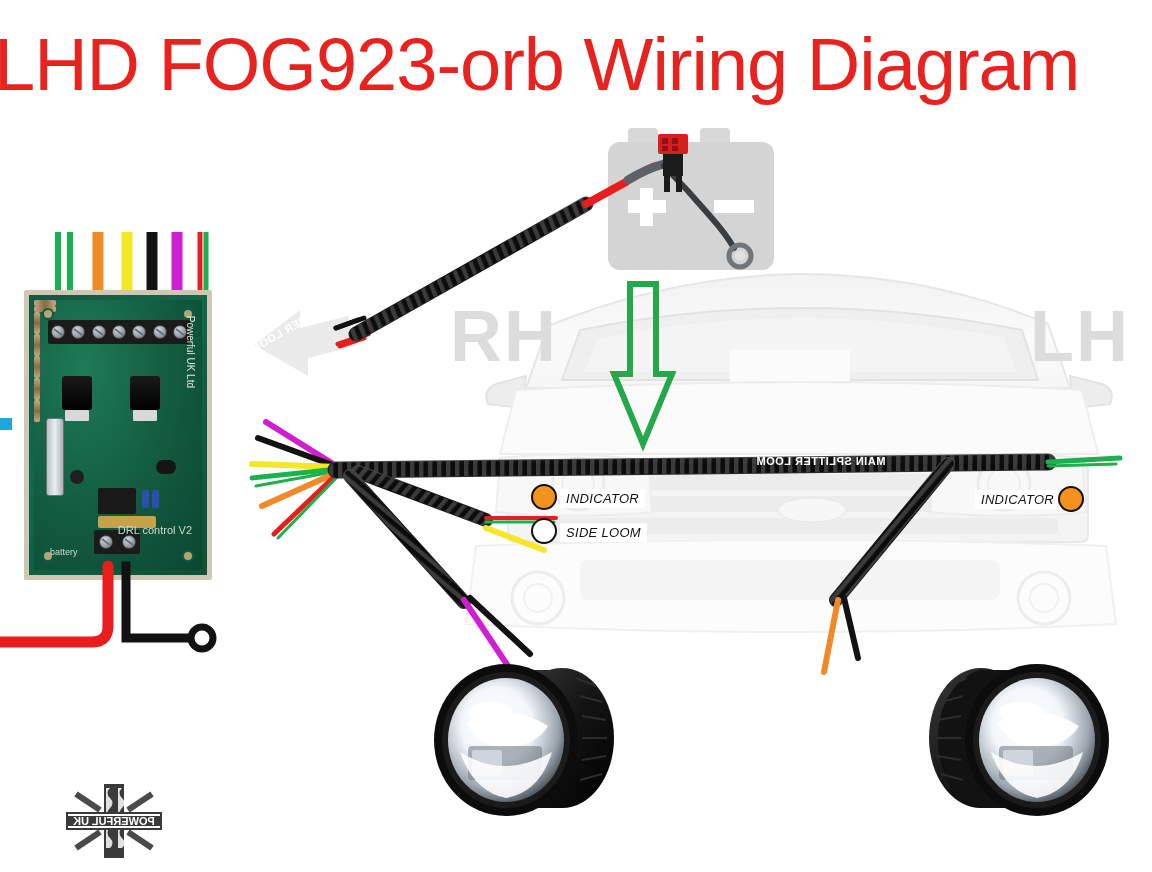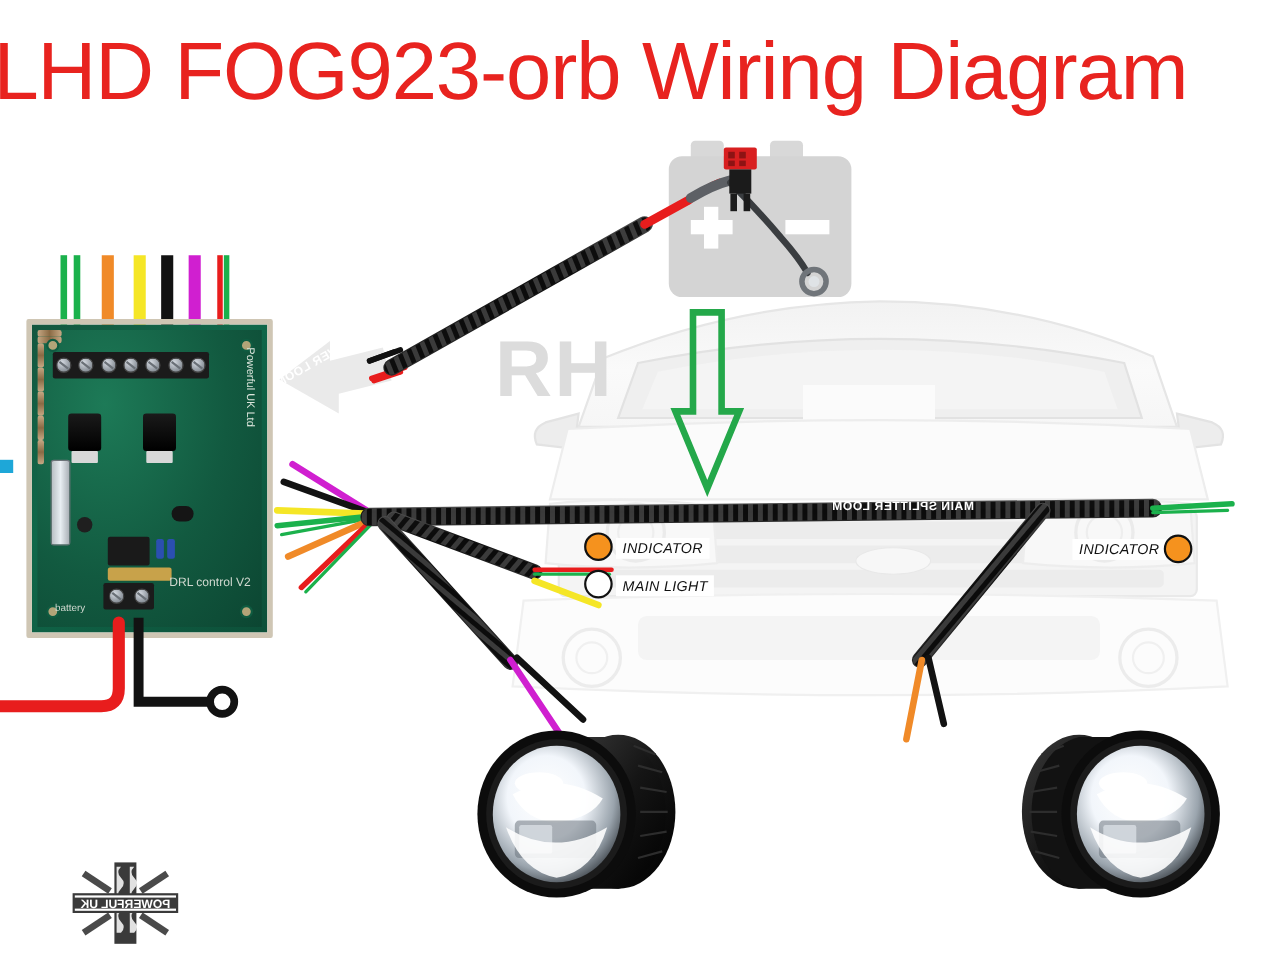--- a/index.html
+++ b/index.html
@@ -69,21 +69,21 @@
   #pcb-wrap {
     position: absolute;
     left: 24px;
     top: 290px;
     width: 186px;
     height: 290px;
   }
   .pcb-board {
     position: absolute;
     left: 0; top: 0;
-    width: 224px; height: 290px;
+    width: 188px; height: 290px;
     background: linear-gradient(135deg, #14573f 0%, #10684a 40%, #0d5039 100%);
     border: 5px solid #cfc6b4;
     box-sizing: border-box;
     border-radius: 2px;
     padding-left: 48px;
   }
   .pcb-inner {
     position: absolute;
     left: 5px; top: 5px; right: 5px; bottom: 5px;
     background:
@@ -300,20 +300,21 @@
       <rect x="150" y="292" width="420" height="40" rx="8" fill="#f4f4f4"></rect>
 
       <circle cx="108" cy="330" r="26" fill="none" stroke="#ececec" stroke-width="3"></circle>
       <circle cx="108" cy="330" r="14" fill="none" stroke="#f0f0f0" stroke-width="2"></circle>
       <circle cx="614" cy="330" r="26" fill="none" stroke="#ececec" stroke-width="3"></circle>
       <circle cx="614" cy="330" r="14" fill="none" stroke="#f0f0f0" stroke-width="2"></circle>
     </svg>
   </div>
 
   <div class="side-watermark" id="wm-rh">RH</div>
+  <div class="side-watermark" id="wm-lh">LH</div>
 
   <div id="battery">
     <svg width="166" height="145" viewBox="0 0 166 145">
       <rect x="20" y="0" width="30" height="18" rx="4" fill="#d8d8d8"></rect>
       <rect x="92" y="0" width="30" height="18" rx="4" fill="#d8d8d8"></rect>
       <rect x="0" y="14" width="166" height="128" rx="12" fill="#d4d4d4"></rect>
 
       <g fill="#ffffff">
         <rect x="20" y="72" width="38" height="13"></rect>
         <rect x="32" y="60" width="13" height="38"></rect>
@@ -431,21 +432,21 @@
       <line x1="590" y1="190" x2="576" y2="262" stroke="#f08a28" stroke-width="6" stroke-linecap="round"></line>
       <line x1="596" y1="188" x2="610" y2="248" stroke="#121212" stroke-width="6" stroke-linecap="round"></line>
     </svg>
     <div class="loom-text" style="left:508px; top:45px;">MAIN SPLITTER LOOM</div>
   </div>
 
   <div class="dot dot-orange" style="left:531px; top:484px;"></div>
   <div class="lamp-label" style="left:560px; top:489px;">INDICATOR</div>
 
   <div class="dot dot-white" style="left:531px; top:518px;"></div>
-  <div class="lamp-label" style="left:560px; top:523px;">MAIN LIGHT</div>
+  <div class="lamp-label" style="left:560px; top:523px;">SIDE LOOM</div>
 
   <div class="lamp-label" style="left:975px; top:490px;">INDICATOR</div>
   <div class="dot dot-orange" style="left:1058px; top:486px;"></div>
 
   <div style="position:absolute;left:430px;top:634px;width:215px;height:215px;">
     <svg width="215" height="215" viewBox="0 0 215 215">
       <defs>
         <radialGradient id="lensg" cx="42%" cy="38%" r="68%">
           <stop offset="0%" stop-color="#ffffff"></stop>
           <stop offset="45%" stop-color="#f2f6fb"></stop>

